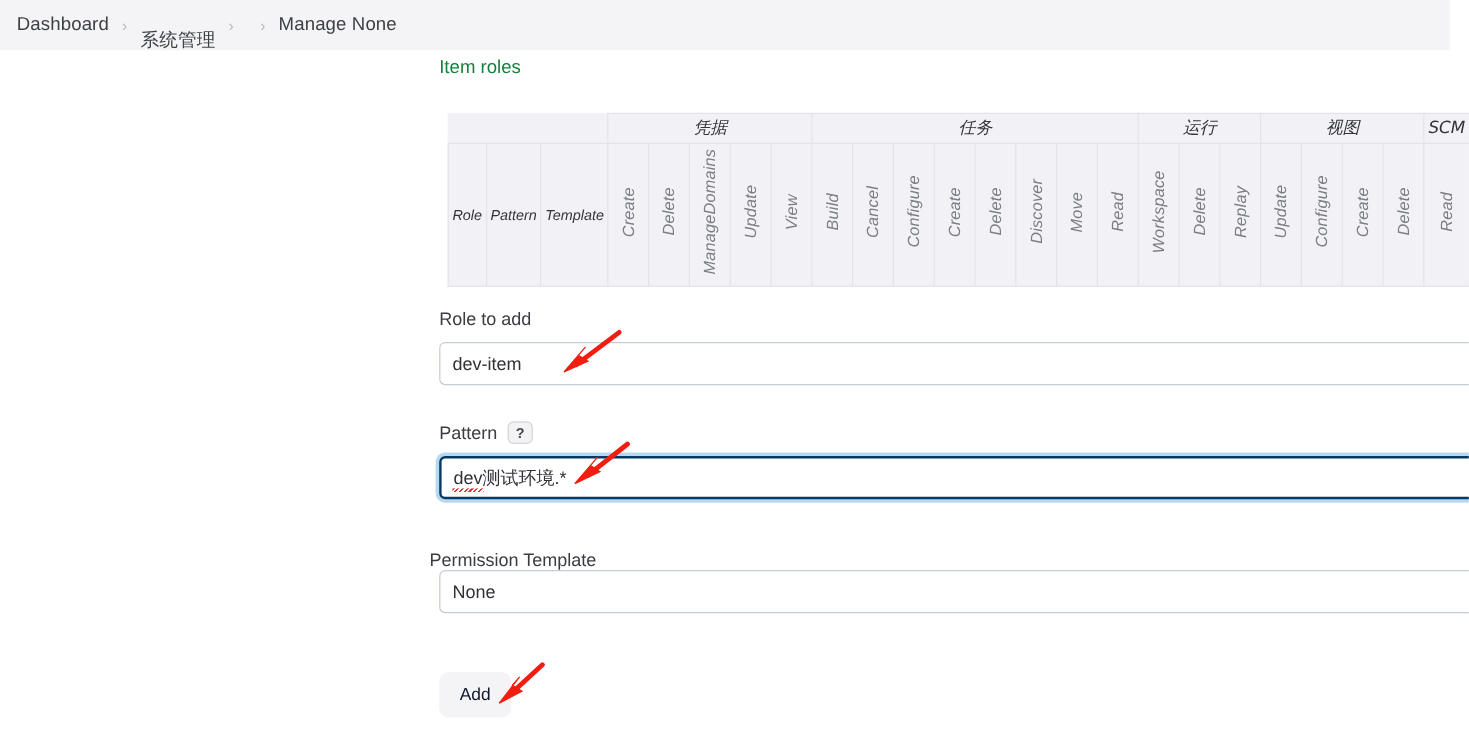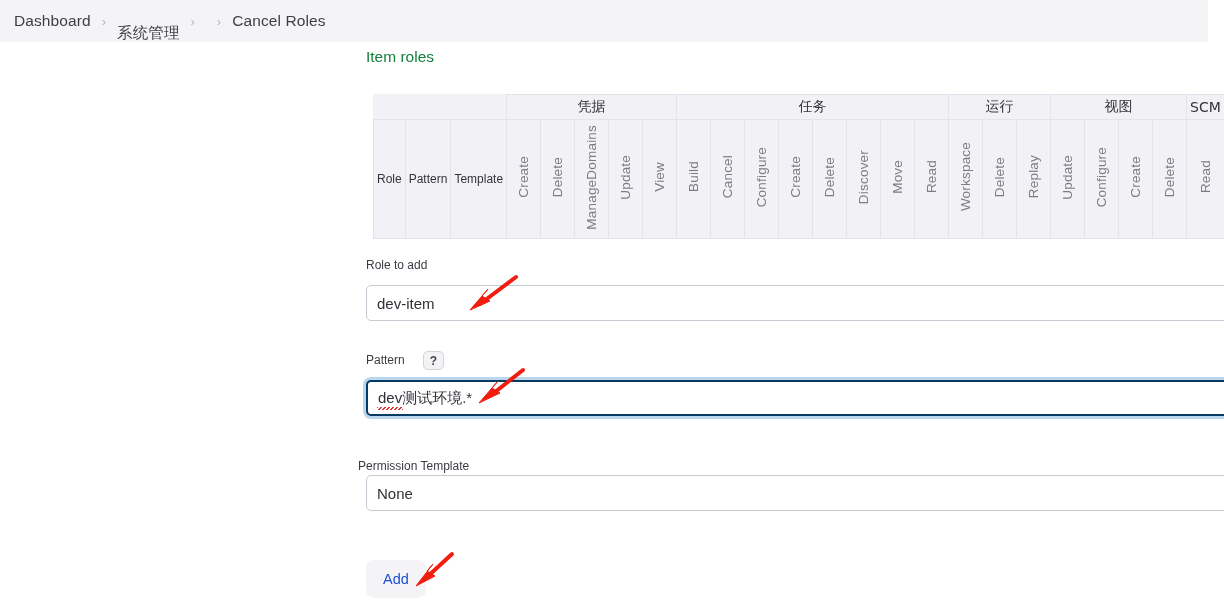--- a/index.html
+++ b/index.html
@@ -53,20 +53,21 @@
     border-collapse: collapse;
     table-layout: fixed;
     background: #f2f2f6;
   }
   table.matrix th {
     border: 1px solid #e3e3e9;
     background: #f2f2f6;
     font-weight: normal;
     color: #32343b;
     padding: 3px;
+    font-style: italic;
   }
   th.grp {
     height: 25px;
     font-size: 14px;
     text-align: center;
     vertical-align: middle;
     font-family: "DejaVu Sans", "Liberation Sans", sans-serif;
     background: #f4f4f8;
   }
   th.grp.empty { border-top-color: transparent; border-left-color: transparent; background: #f2f2f6;}
@@ -93,21 +94,21 @@
     color: #7b7d86;
     letter-spacing: .2px;
     white-space: nowrap;
     line-height: 27px;
   }
   th.scmhdr { width: 46px; }
 
   
   .field-label {
     position: absolute;
-    font-size: 12px;
+    font-size: 15px;
     color: #3a3c43;
     white-space: nowrap;
   }
   .field-input {
     position: absolute;
     left: 366px;
     width: 880px;
     height: 36px;
     border: 1px solid #c4cbd2;
     border-radius: 5px;
@@ -143,39 +144,39 @@
   }
   .add-btn {
     position: absolute;
     left: 366px; top: 518px;
     width: 60px; height: 38px;
     background: #f4f4f6;
     border: none;
     border-radius: 8px;
     font-family: "Liberation Sans", "DejaVu Sans", sans-serif;
     font-size: 14.5px;
-    color: #1d4ed8;
+    color: #0f172a;
     cursor: pointer;
   }
 
   
   .arrow { position: absolute; pointer-events: none; }
 </style>
 </head>
 <body>
 
 <div id="root">
 
   <nav class="breadcrumb-bar">
     <a class="crumb" href="#">Dashboard</a>
     <span class="crumb-sep">›</span>
     <a class="crumb cn" href="#">系统管理</a>
     <span class="crumb-sep">›</span>
     <span class="crumb-sep">›</span>
-    <a class="crumb" href="#">Cancel Roles</a>
+    <a class="crumb" href="#">Manage None</a>
   </nav>
 
   <div class="content">
 
     <div class="section-title">Item roles</div>
 
     <div class="matrix-wrap">
       <table class="matrix">
         <thead>
           <tr>

